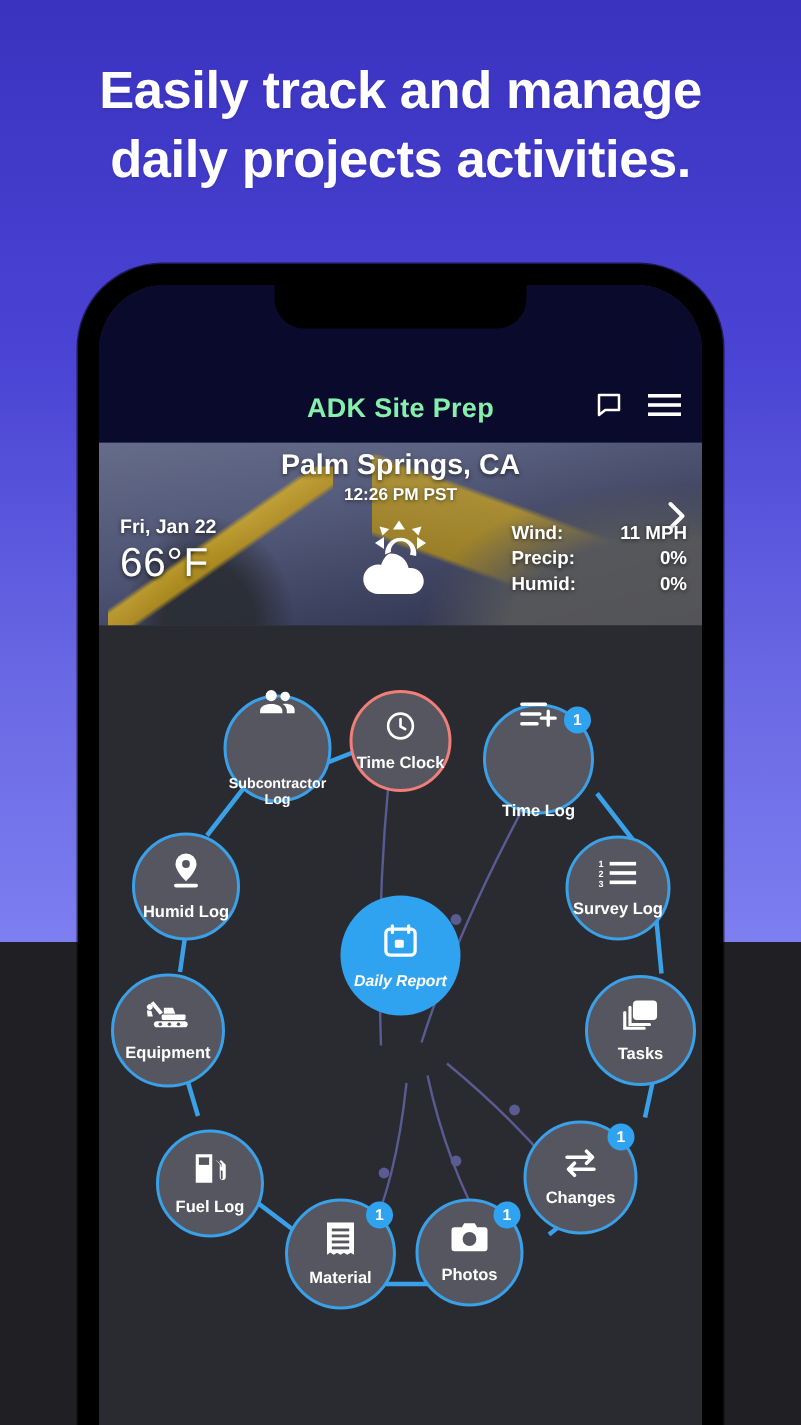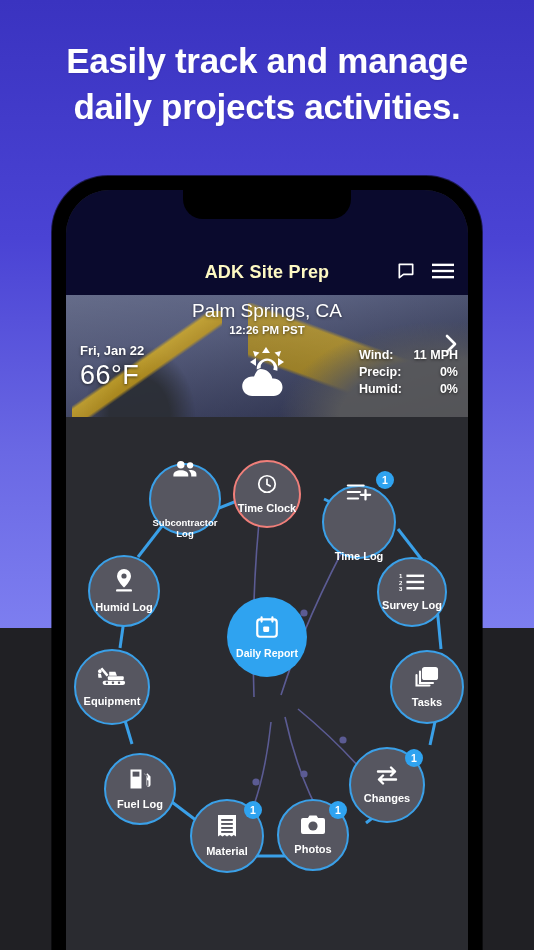--- a/index.html
+++ b/index.html
@@ -55,21 +55,21 @@
 
   
   .appbar {
     position: absolute; left:0; top:0; width: 402px; height: 105px;
     background: #0a0a2d;
     display: flex; align-items: flex-end; justify-content: center;
     padding-bottom: 12px;
     z-index: 20;
   }
   .appbar-title {
-    color:#fef9c3; font-size: 18px; font-weight: 700; letter-spacing:.2px;
+    color:#86efac; font-size: 18px; font-weight: 700; letter-spacing:.2px;
   }
   .appbar-actions {
     position:absolute; right: 14px; bottom: 10px;
     display:flex; align-items:center; gap: 16px;
   }
   .ic { display:block; }
 
   
   .hero {
     position: absolute; left: 0; top: 105px; width: 402px; height: 122px;
@@ -92,21 +92,21 @@
     content:""; position:absolute; left:6px; bottom:-4px;
     width: 150px; height: 110px;
     background:
       linear-gradient(145deg, rgba(0,0,0,0) 44%, rgba(231,185,26,.8) 46%, rgba(214,166,16,.8) 54%, rgba(0,0,0,0) 56%),
       radial-gradient(ellipse at 45% 96%, #2a2d33 0 26%, rgba(42,45,51,0) 48%);
     opacity:.9;
   }
   .hero-inner { position:absolute; inset:0; z-index: 3; }
   .hero-city {
     position:absolute; left:0; right:0; top:5px; text-align:center;
-    color:#fff; font-size:19px; font-weight:400;
+    color:#fff; font-size:19px; font-weight:700;
     text-shadow: 0 1px 3px rgba(0,0,0,.55);
   }
   .hero-time {
     position:absolute; left:0; right:0; top:29px; text-align:center;
     color:#fff; font-size:11.5px; font-weight:600;
     text-shadow: 0 1px 3px rgba(0,0,0,.55);
   }
   .hero-chev {
     position:absolute; right:10px; top:38px; color:#fff;
   }
@@ -115,21 +115,21 @@
     text-shadow: 0 1px 3px rgba(0,0,0,.6);
   }
   .hero-date { font-size:13px; font-weight:600; }
   .hero-temp { font-size:27px; font-weight:400; margin-top:2px; letter-spacing:.5px;}
   .hero-wx { position:absolute; left:50%; transform:translateX(-50%); top:48px; }
   .hero-right {
     position:absolute; right:10px; top:52px; color:#fff;
     font-size:12.5px; font-weight:600; line-height:17px;
     text-shadow: 0 1px 3px rgba(0,0,0,.6);
   }
-  .wx-row { display:flex; justify-content:space-between; white-space:nowrap; }
+  .wx-row { display:flex; justify-content:space-between; gap:18px; white-space:nowrap; }
   .wx-row .k { text-align:left; }
   .wx-row .v { text-align:right; min-width:56px; }
 
   
   .menu {
     position:absolute; left:0; top:227px; width:402px; height:549px;
     background:#2a2b30;
   }
   .menu svg.links { position:absolute; left:0; top:0; }
 
@@ -139,21 +139,21 @@
     background:#565660;
     border:2px solid #3aa0e8;
     display:flex; flex-direction:column; align-items:center; justify-content:center;
     color:#fff; text-align:center;
     z-index:5;
   }
   .node .lbl { font-size:11px; line-height:12.5px; font-weight:600; margin-top:3px; }
   .node .lbl.small { font-size:9.5px; line-height:11px;margin-top:35px; }
   .node.accent { border-color:#f07f7a; }
   .node.primary { background:#2fa3f0; border:none; }
-  .node.primary .lbl { font-size:10.5px; }
+  .node.primary .lbl { font-size:10.5px;font-style:italic; }
 
   .badge {
     position:absolute; top:2px; right:2px;
     width:18px; height:18px; border-radius:50%;
     background:#2fa3f0; color:#fff;
     font-size:10.5px; font-weight:600;
     display:flex; align-items:center; justify-content:center;
     z-index:9;
   }
   .node-wrap { position:absolute; z-index:6; }
@@ -289,21 +289,21 @@
               <svg width="22" height="22" viewBox="0 0 24 24" fill="none" stroke="#fff" stroke-width="1.9">
                 <circle cx="12" cy="12" r="9"></circle>
                 <path d="M12 7v5.3l3.4 2" stroke-linecap="round"></path>
               </svg>
             </span>
             <span class="lbl">Time Clock</span>
           </div>
         </div>
 
         <div class="node-wrap" style="left:256px; top:52px; width:74px; height:74px;">
-          <div class="node" style="left:0; top:16px; width:74px; height:74px;gap:40px;">
+          <div class="node" style="left:0; top:0; width:74px; height:74px;gap:40px;">
             <span>
               <svg width="26" height="22" viewBox="0 0 28 22" fill="none" stroke="#fff" stroke-width="2.4" stroke-linecap="round">
                 <path d="M2 4h17M2 11h13M2 18h11"></path>
                 <path d="M21 9v10M16 14h10"></path>
               </svg>
             </span>
             <span class="lbl">Time Log</span>
           </div>
           <div class="badge">1</div>
         </div>

